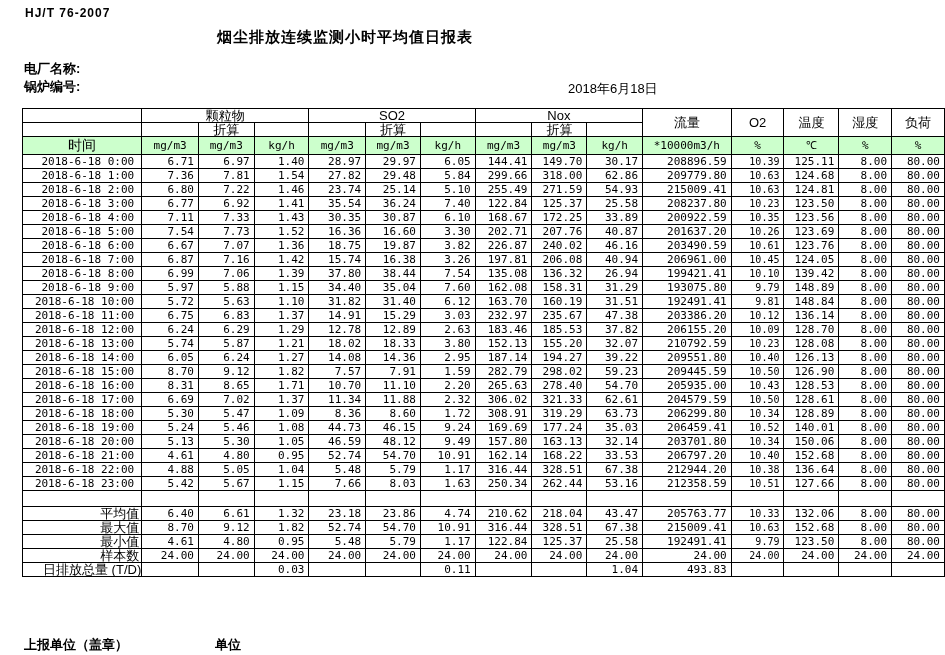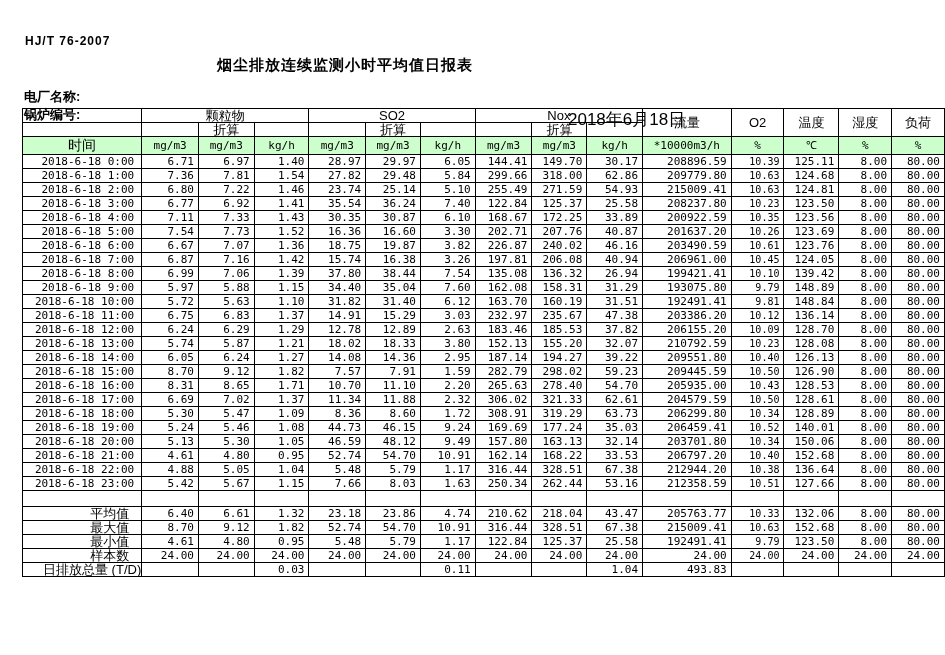--- a/index.html
+++ b/index.html
@@ -1,43 +1,43 @@
 <!DOCTYPE html>
 <html><head>
 <meta charset="utf-8">
 <style>
   html,body{margin:0;padding:0;background:#fff;}
   #sheet{position:relative;width:945px;height:655px;background:#ffffff;
          font-family:"Liberation Sans",sans-serif;color:#000;overflow:hidden;}
-  .abs{position:absolute;white-space:nowrap;margin-top:28px;}
+  .abs{position:absolute;white-space:nowrap;}
   .std{left:25px;top:6px;font-size:12px;font-weight:bold;letter-spacing:1px;}
   .title{left:217px;top:28px;font-size:15px;font-weight:bold;letter-spacing:1px;}
   .plant{left:24px;top:60px;font-size:13px;font-weight:bold;}
   .boiler{left:24px;top:78px;font-size:13px;font-weight:bold;}
-  .date{left:568px;top:80px;font-size:17px;}
+  .date{left:568px;top:80px;font-size:13px;}
   .fnote{left:24px;top:618px;font-size:12px;}
   .funit1{left:24px;top:636px;font-size:13px;font-weight:bold;}
   .funit2{left:215px;top:636px;font-size:13px;font-weight:bold;}
 
   #report-table{position:absolute;left:22px;top:108px;border-collapse:collapse;table-layout:fixed;}
   #report-table td{border:1px solid #000;padding:0 4px 0 0;box-sizing:border-box;
       font-family:"DejaVu Sans Mono",monospace;font-size:11px;height:14px;line-height:13px;
       text-align:right;white-space:nowrap;overflow:hidden;}
   #report-table tr.h1 td{height:14px;}
   #report-table tr.h2 td{height:13px;}
   #report-table tr.units td{height:18px;background:#ccffcc;text-align:center;padding:0;margin-top:32px;}
   #report-table td.gl{text-align:center;font-family:"Liberation Sans",sans-serif;
       font-size:13px;padding:0;}
   #report-table td.time-head{font-family:"Liberation Sans",sans-serif;font-size:14px;
       text-align:center;padding:0;}
   #report-table td.time{padding-right:7px;}
   #report-table td.o2{font-size:10px;}
   #report-table tr.spacer td{height:16px;}
   #report-table td.sum-label{font-family:"Liberation Sans",sans-serif;font-size:13px;
-      text-align:right;padding-right:12px;}
+      text-align:right;padding-right:2px;}
   #report-table td.sum-label-left{font-family:"Liberation Sans",sans-serif;font-size:13px;
       text-align:right;padding-left:20px;padding-right:0;}
 </style>
 </head>
 <body>
 
 <div id="sheet">
   <div class="abs std">HJ/T  76-2007</div>
   <div class="abs title">烟尘排放连续监测小时平均值日报表</div>
   <div class="abs plant">电厂名称:</div>

